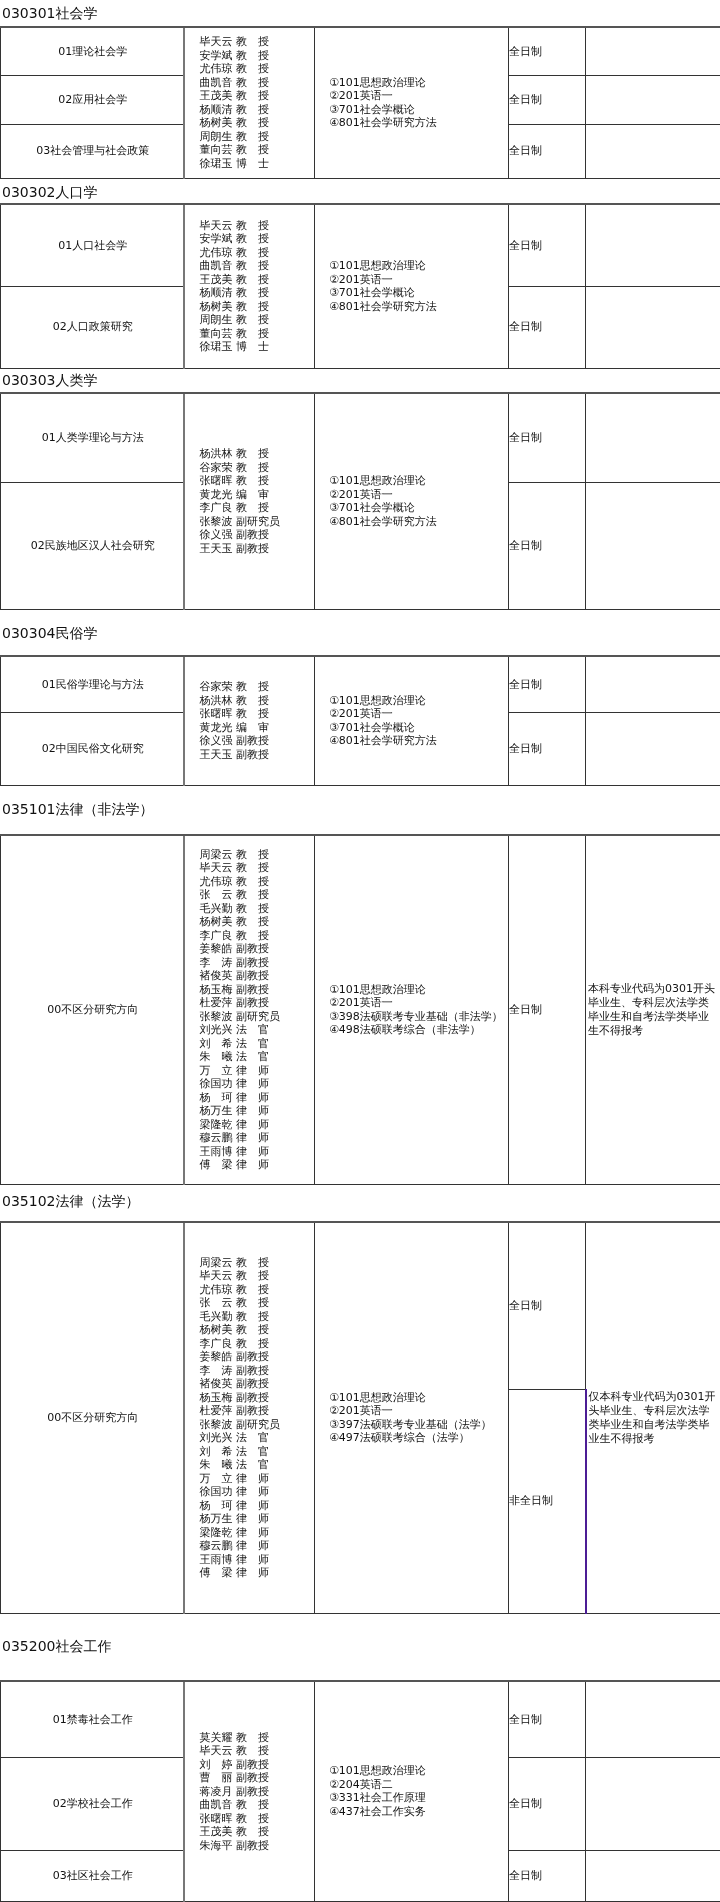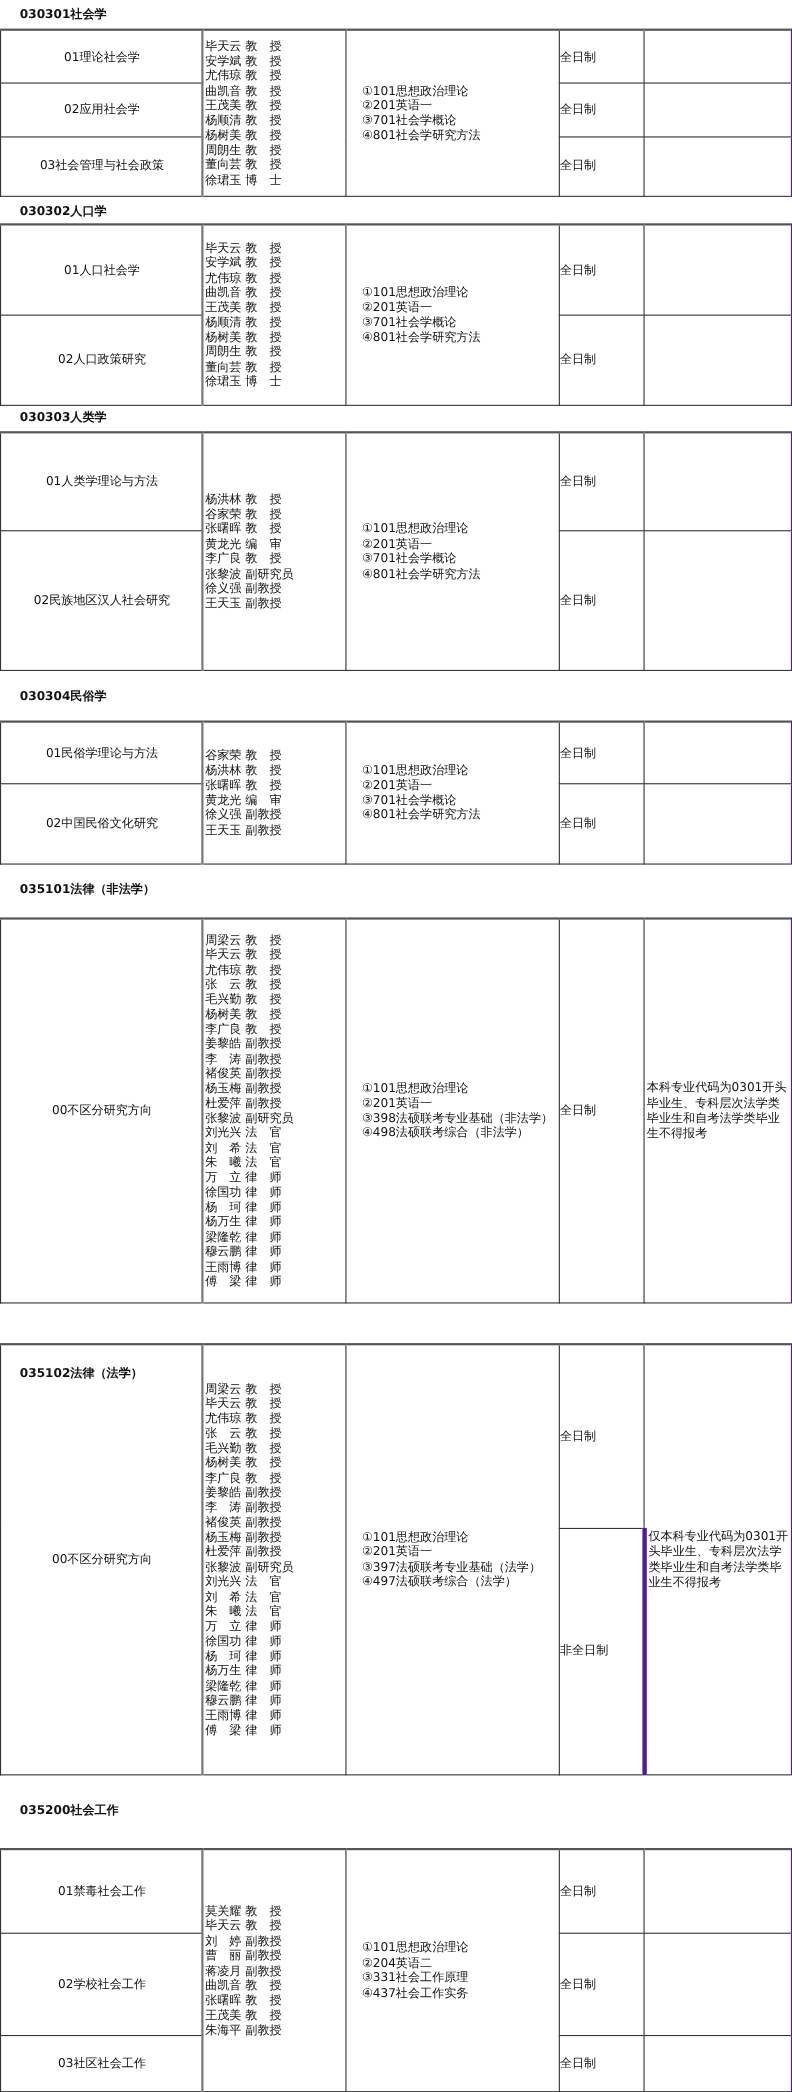--- a/index.html
+++ b/index.html
@@ -1,28 +1,28 @@
 <!DOCTYPE html>
 <html><head>
 <meta charset="utf-8">
 <style>
   html, body { margin: 0; padding: 0; background: #ffffff; }
   body { width: 720px; height: 1902px; position: relative; overflow: hidden;
          font-family: "DejaVu Sans", "Liberation Sans", sans-serif; color: #111; font-size: 11px; }
-  .sec-title { position: absolute; left: 18px; font-weight: bold; font-size: 11px; color: #111; }
+  .sec-title { position: absolute; left: 2px; font-weight: normal; font-size: 14px; color: #111; }
   table.grid { position: absolute; left: 0; width: 720px; border-collapse: collapse; table-layout: fixed; }
   table.grid td { border: 1px solid #333; padding: 0; vertical-align: middle; font-size: 11px; line-height: 13.5px; }
   table.grid tr:first-child td { border-top: 2px solid #555; }
   table.grid td.c1 { padding-left: 2px; text-align: center; }
-  table.grid td.c2 { padding-left: 2px; border-left: 2px solid #777; white-space: pre; }
+  table.grid td.c2 { padding-left: 15px; border-left: 2px solid #777; white-space: pre; }
   table.grid td.c3 { padding-left: 14px; white-space: pre; }
   table.grid td.c4 { text-align: left; }
   table.grid td.c5 { padding: 0 2px; line-height: 14px; }
   table.grid td { border-right: 1px solid #333; }
-  table.grid td:last-child { border-right: 4px solid #4c1d95; }
+  table.grid td:last-child { border-right: 2px solid #4c1d95; }
 </style>
 </head>
 <body>
 
 <div class="sec-title" style="top:5px;">030301社会学</div>
 <table class="grid" style="top:26px;">
   <colgroup>
       <col style="width:183px">
       <col style="width:131px">
       <col style="width:194px">
@@ -206,21 +206,21 @@
     <td class="c3">①101思想政治理论
 ②201英语一
 ③398法硕联考专业基础（非法学）
 ④498法硕联考综合（非法学）</td>
     <td class="c4">全日制</td>
     <td class="c5">本科专业代码为0301开头毕业生、专科层次法学类毕业生和自考法学类毕业生不得报考</td>
   </tr>
 </tbody>
   </table>
 
-<div class="sec-title" style="top:1193px;margin-top:48px;">035102法律（法学）</div>
+<div class="sec-title" style="top:1193px;">035102法律（法学）</div>
 <table class="grid" style="top:1221px;">
   <colgroup>
       <col style="width:183px">
       <col style="width:131px">
       <col style="width:194px">
       <col style="width:77px">
       <col style="width:135px">
     </colgroup>
   <tbody>
       <tr style="height:167px">

